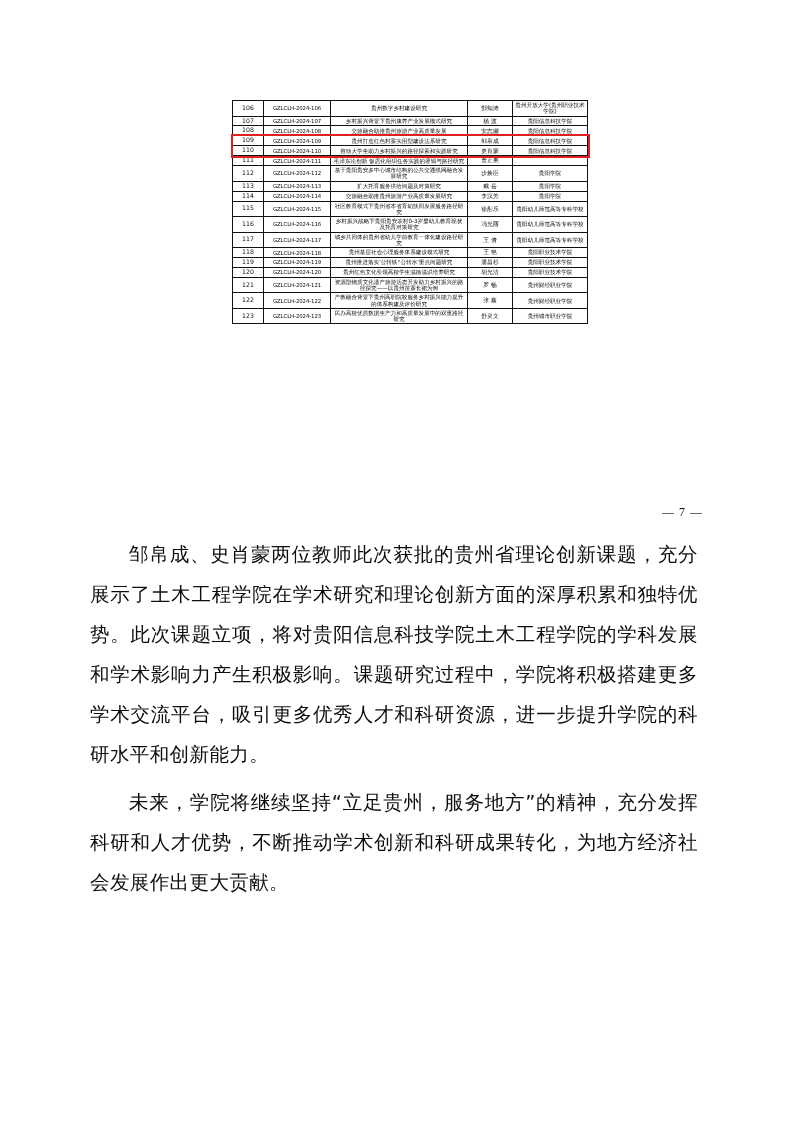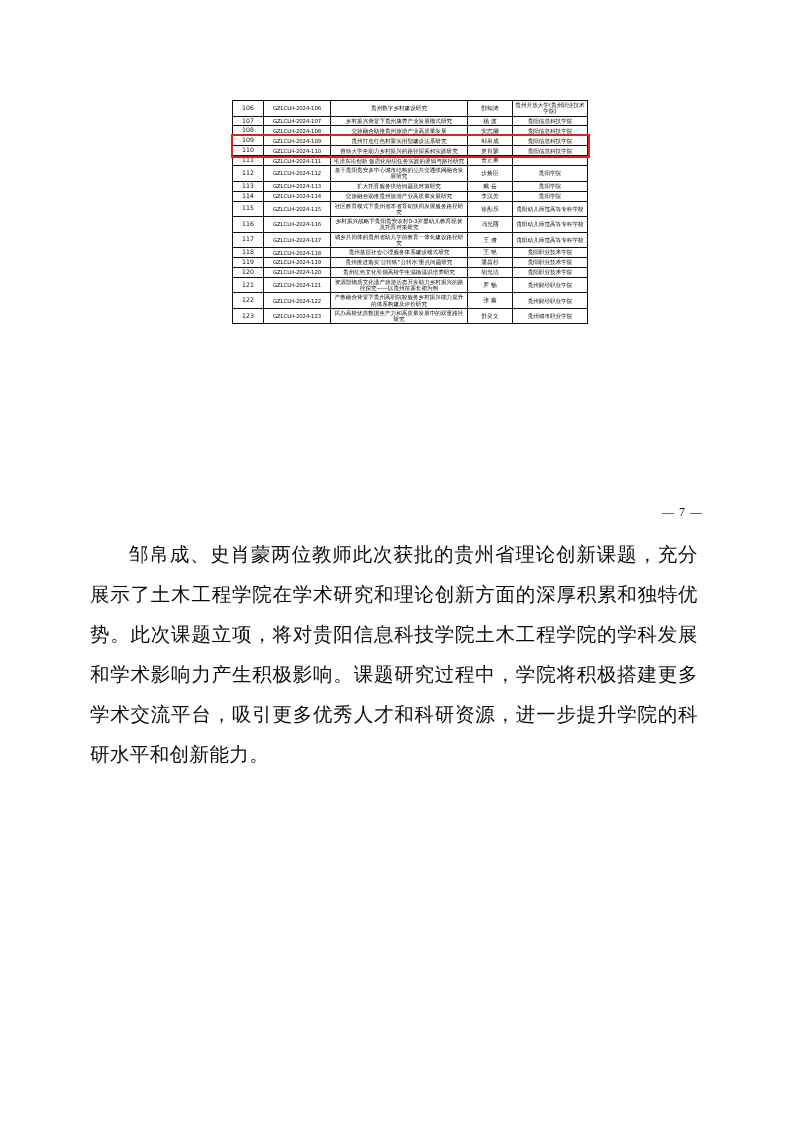--- a/index.html
+++ b/index.html
@@ -242,15 +242,16 @@
         </tr>
       </tbody>
     </table>
     <div class="hl-box" id="hl-box" style="left: -1.5px; top: 33.875px; width: 359px; height: 23.875px;"></div>
   </div>
 
   <div class="page-number">— 7 —</div>
 
   <div class="body-text">
     <p class="para">邹帛成、史肖蒙两位教师此次获批的贵州省理论创新课题，充分展示了土木工程学院在学术研究和理论创新方面的深厚积累和独特优势。此次课题立项，将对贵阳信息科技学院土木工程学院的学科发展和学术影响力产生积极影响。课题研究过程中，学院将积极搭建更多学术交流平台，吸引更多优秀人才和科研资源，进一步提升学院的科研水平和创新能力。</p>
+    <p class="para second">未来，学院将继续坚持“立足贵州，服务地方”的精神，充分发挥科研和人才优势，不断推动学术创新和科研成果转化，为地方经济社会发展作出更大贡献。</p>
   </div>
 
 </div>
 
 </body></html>

